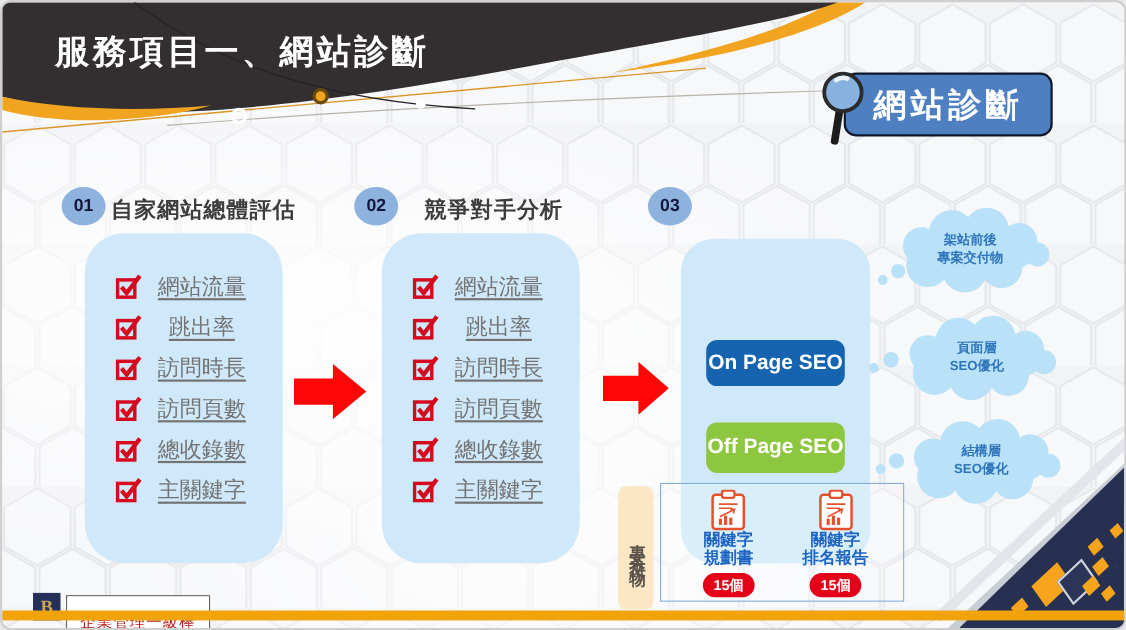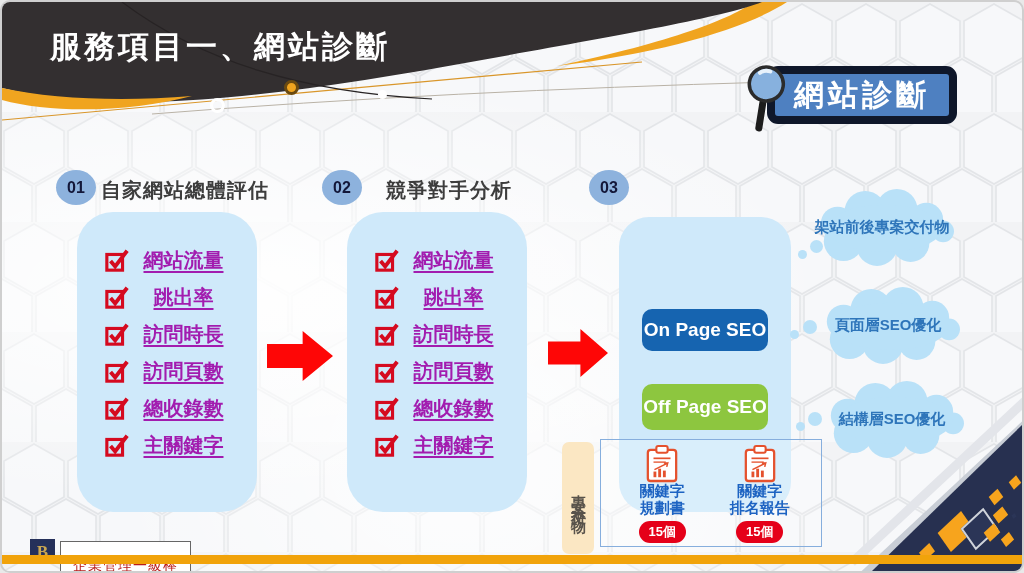--- a/index.html
+++ b/index.html
@@ -17,58 +17,58 @@
   
   .slide-title{position:absolute;left:48px;top:24px;color:#fff;font-size:31px;font-weight:800;
                letter-spacing:3px;}
   .hdr-circle{position:absolute;border-radius:50%;}
   .c-ring{left:208px;top:96px;width:9px;height:9px;border:3px solid #fff;background:transparent;}
   .c-orange{left:282px;top:78px;width:9px;height:9px;border:3px solid #6b4a10;background:#f0a41f;}
   .c-dot{left:376px;top:88px;width:9px;height:9px;background:#fff;}
 
   
   .diag-badge{position:absolute;left:765px;top:64px;width:190px;height:58px;background:#4e80c1;
-              border:8px solid #0f172a;border-radius:11px;display:flex;align-items:center;
+              border:2px solid #0f172a;border-radius:11px;display:flex;align-items:center;
               justify-content:center;color:#fff;font-size:30px;font-weight:800;letter-spacing:4px;
               box-sizing:border-box;}
   .magnifier{position:absolute;left:734px;top:54px;width:60px;height:84px;}
 
   
   .num-badge{position:absolute;width:40px;height:35px;border-radius:50%;background:#8db2dd;
              color:#131739;font-size:16px;font-weight:800;display:flex;align-items:center;
              justify-content:center;}
   .col-title{position:absolute;font-size:20px;font-weight:800;color:#3d3d3d;letter-spacing:1px;}
   .blue-box{position:absolute;background:#cfe9fa;border-radius:36px;}
   .box1{left:75px;top:210px;width:180px;height:300px;}
   .box2{left:345px;top:210px;width:180px;height:300px;}
   .box3{left:617px;top:215px;width:172px;height:295px;border-radius:30px;}
   .checklist{position:absolute;display:flex;flex-direction:column;gap:9px;align-items:center;}
   .cl1{left:88px;top:244px;width:155px;}
   .cl2{left:358px;top:244px;width:155px;}
   .check-row{display:flex;align-items:center;gap:8px;height:28px;}
-  .check-row .lbl{width:94px;text-align:center;font-size:20px;font-weight:700;color:#a21caf;
+  .check-row .lbl{width:94px;text-align:center;font-size:20px;font-weight:400;color:#737373;
         text-decoration:underline;text-underline-offset:4px;text-decoration-thickness:1.5px;}
   .chk{width:24px;height:24px;flex:0 0 auto;}
 
   .red-arrow{position:absolute;background:#fe0606;
      clip-path:polygon(0 26%,54% 26%,54% 0,100% 50%,54% 100%,54% 74%,0 74%);}
   .arr1{left:265px;top:329px;width:66px;height:50px;}
   .arr2{left:546px;top:327px;width:60px;height:48px;}
 
   .seo-btn{position:absolute;left:23px;width:126px;height:42px;border-radius:10px;display:flex;
            align-items:center;justify-content:center;color:#fff;font-size:19px;font-weight:800;}
   .seo-y{top:17px;background:#fcb813;font-family:"Liberation Serif",serif;letter-spacing:1px;}
   .seo-b{top:92px;background:#1664b0;}
   .seo-g{top:167px;height:46px;background:#8dc63f;}
 
   
   .cloud{position:absolute;width:148px;height:86px;}
   .cloud svg{position:absolute;inset:0;}
-  .cloud-text{position:absolute;inset:0;display:flex;flex-direction:row;align-items:center;
-              justify-content:center;font-size:15px;font-weight:800;color:#2e75ba;line-height:1.3;}
+  .cloud-text{position:absolute;inset:0;display:flex;flex-direction:column;align-items:center;
+              justify-content:center;font-size:12px;font-weight:800;color:#2e75ba;line-height:1.3;}
   .cloud1{left:806px;top:182px;}
   .cloud2{left:812px;top:280px;}
   .cloud3{left:816px;top:374px;}
   .bdot{position:absolute;border-radius:50%;background:#b9e1f8;}
 
   
   .side-tab{position:absolute;left:560px;top:440px;width:32px;height:112px;background:#fbe7c3;
             border-radius:7px;display:flex;align-items:center;justify-content:center;}
   .side-tab .v{writing-mode:vertical-rl;text-orientation:upright;font-size:15px;font-weight:700;
                color:#59534b;letter-spacing:6px;}

